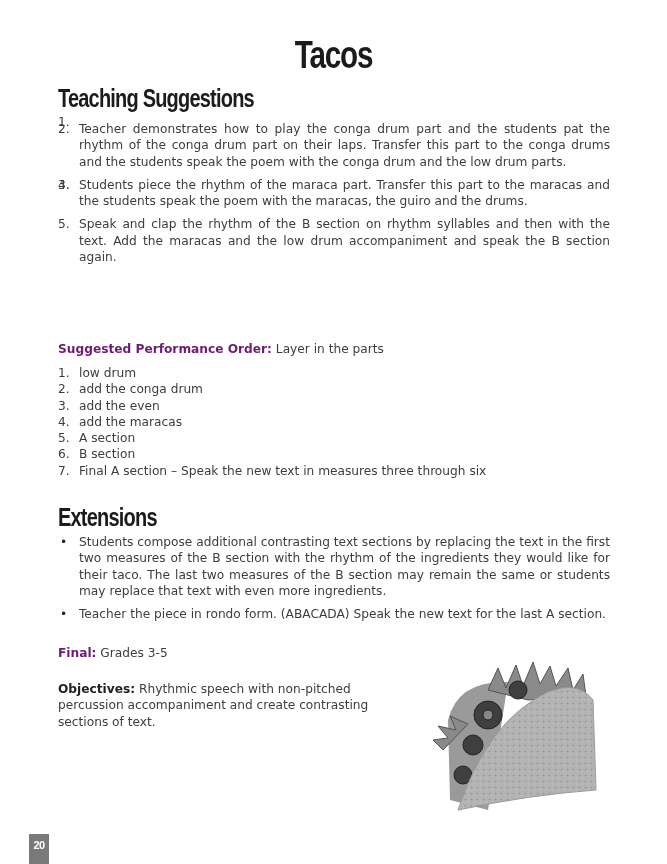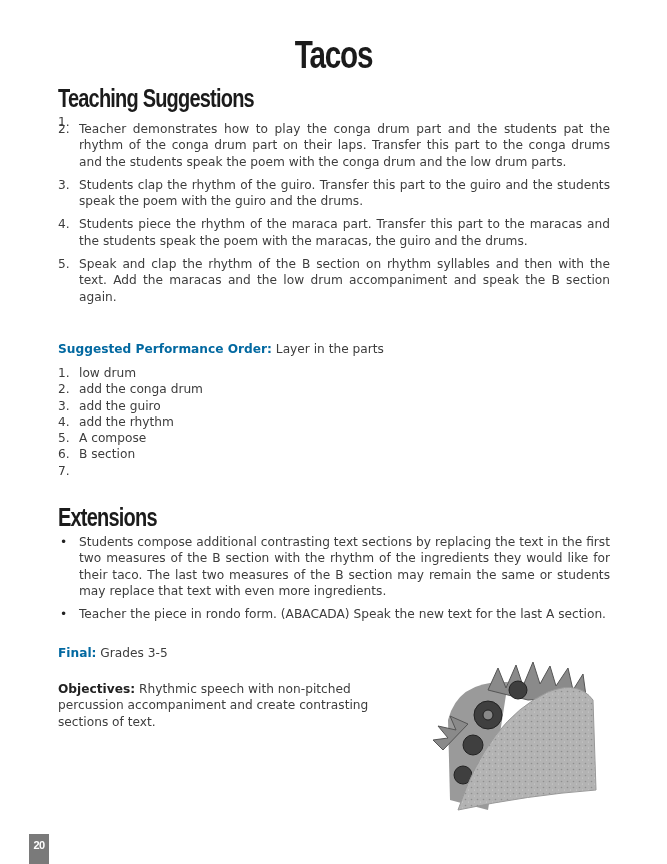--- a/index.html
+++ b/index.html
@@ -7,21 +7,21 @@
          font-family:"DejaVu Sans", sans-serif; color:#3a3a3a; }
   .title { position:absolute; left:0; width:667px; top:34px; text-align:center;
            font-family:"Liberation Sans", sans-serif; font-weight:bold; font-size:38px;
            color:#1b1b1b; letter-spacing:-1.5px; transform:scaleX(0.78); transform-origin:center; }
   .h2 { position:absolute; left:58px; font-family:"Liberation Sans", sans-serif; font-weight:bold;
         font-size:25px; color:#1b1b1b; letter-spacing:-1px; transform:scaleX(0.8); transform-origin:left; white-space:nowrap; }
   .olist { position:absolute; left:58px; width:552px; margin:0; padding:0; list-style:none; }
   .olist li { position:relative; padding-left:21px; font-size:12.2px; line-height:16.3px; text-align:justify; margin-bottom:7px; color:#3d3d3d; }
   .olist li .num { position:absolute; left:0; top:0; }
   .label-line { position:absolute; left:58px; font-size:12.2px; color:#3d3d3d; }
-  .label-line b { color:#0369a1;margin-top:16px; }
+  .label-line b { color:#701a75;margin-top:16px; }
   .plist { position:absolute; left:58px; margin:0; padding:0; list-style:none; }
   .plist li { position:relative; padding-left:21px; font-size:12.2px; line-height:16.3px; color:#3d3d3d; }
   .plist li .num { position:absolute; left:0; }
   .blist { position:absolute; left:58px; width:552px; margin:0; padding:0; list-style:none; }
   .blist li { position:relative; padding-left:21px; font-size:12.2px; line-height:16.3px; text-align:justify; margin-bottom:7px; color:#3d3d3d; }
   .blist li .bullet { position:absolute; left:2px; top:0; color:#222; }
   .objectives { position:absolute; left:58px; top:681px; width:350px; font-size:12.2px; line-height:16.3px; color:#3d3d3d; }
   .objectives b { color:#222; }
   .taco { position:absolute; left:428px; top:660px; width:190px; height:160px; }
   .page-num { position:absolute; left:29px; top:834px; width:20px; height:42px; background:#7a7a7a;
@@ -31,35 +31,35 @@
 </head>
 <body>
 
 <div class="title">Tacos</div>
 
 <div class="h2" style="top:84px;">Teaching Suggestions</div>
 
 <ol class="olist" style="top:114px;">
   <li><span class="num">1.</span></li>
   <li><span class="num">2.</span><span>Teacher demonstrates how to play the conga drum part and the students pat the rhythm of the conga drum part on their laps. Transfer this part to the conga drums and the students speak the poem with the conga drum and the low drum parts.</span></li>
-  <li><span class="num">3.</span><span>Students clap the rhythm of the guiro. Transfer this part to the guiro and the students speak the poem with the guiro and the drums.</span></li>
+  <li><span class="num">3.</span></li>
   <li><span class="num">4.</span><span>Students piece the rhythm of the maraca part. Transfer this part to the maracas and the students speak the poem with the maracas, the guiro and the drums.</span></li>
   <li><span class="num">5.</span><span>Speak and clap the rhythm of the B section on rhythm syllables and then with the text. Add the maracas and the low drum accompaniment and speak the B section again.</span></li>
 </ol>
 
 <div class="label-line" style="top:342px;"><b>Suggested Performance Order:</b><span> Layer in the parts</span></div>
 
 <ol class="plist" style="top:365px;">
   <li><span class="num">1.</span><span>low drum</span></li>
   <li><span class="num">2.</span><span>add the conga drum</span></li>
-  <li><span class="num">3.</span><span>add the guiro</span></li>
-  <li><span class="num">4.</span><span>add the rhythm</span></li>
-  <li><span class="num">5.</span><span>A compose</span></li>
+  <li><span class="num">3.</span><span>add the even</span></li>
+  <li><span class="num">4.</span><span>add the maracas</span></li>
+  <li><span class="num">5.</span><span>A section</span></li>
   <li><span class="num">6.</span><span>B section</span></li>
-  <li><span class="num">7.</span></li>
+  <li><span class="num">7.</span><span>Final A section – Speak the new text in measures three through six</span></li>
 </ol>
 
 <div class="h2" style="top:503px;">Extensions</div>
 
 <ul class="blist" style="top:534px;">
   <li><span class="bullet">•</span><span>Students compose additional contrasting text sections by replacing the text in the first two measures of the B section with the rhythm of the ingredients they would like for their taco. The last two measures of the B section may remain the same or students may replace that text with even more ingredients.</span></li>
   <li><span class="bullet">•</span><span>Teacher the piece in rondo form. (ABACADA) Speak the new text for the last A section.</span></li>
 </ul>
 
 <div class="label-line" style="top:646px;"><b>Final:</b><span> Grades 3-5</span></div>

